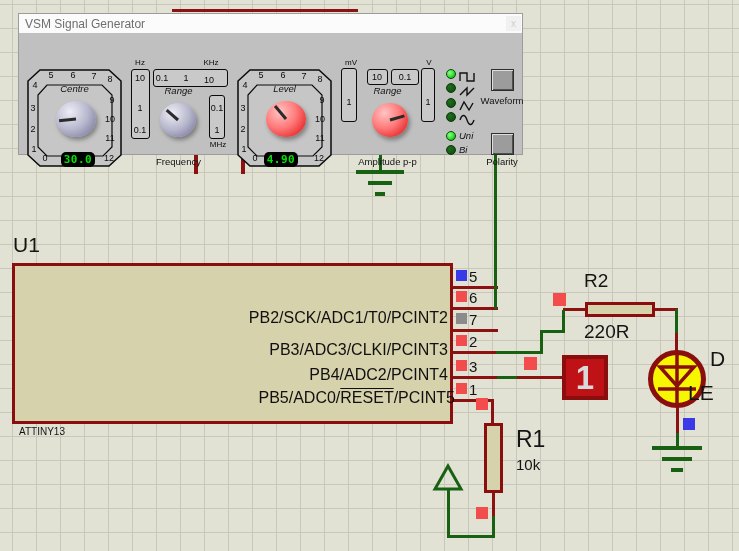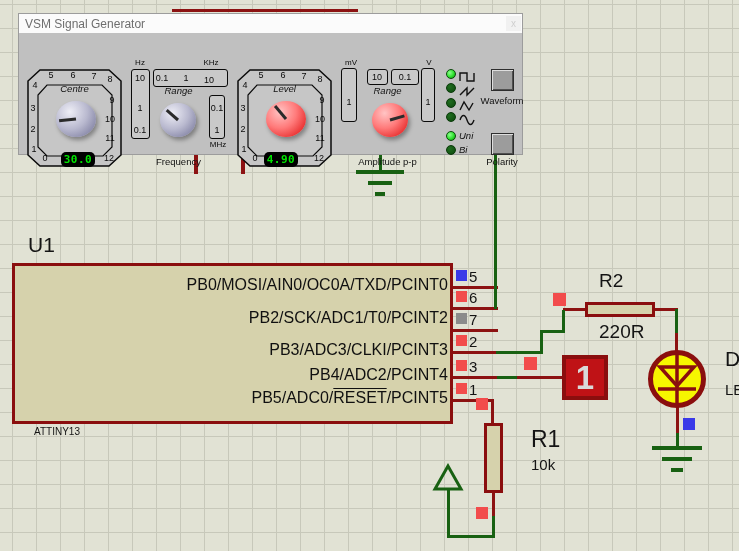--- a/index.html
+++ b/index.html
@@ -17,21 +17,21 @@
   .overlay{position:absolute;left:0;top:0;width:739px;height:551px;z-index:5;pointer-events:none;}
   
   .chip{position:absolute;background:var(--c-component-fill);border:3px solid var(--c-component-border);box-sizing:border-box;z-index:2;}
   .res{position:absolute;background:var(--c-component-fill);border:3px solid var(--c-component-border);box-sizing:border-box;z-index:3;}
   .led{position:absolute;width:58px;height:58px;border-radius:50%;background:var(--c-led-yellow,#f6f600);
        border:5px solid var(--c-component-border);box-sizing:border-box;z-index:3;}
   .ledln{stroke:var(--c-component-border);stroke-width:3.5;}
   .probe{position:absolute;width:46px;height:45px;background:var(--c-probe-fill);border:4px solid var(--c-component-border);
          box-sizing:border-box;z-index:3;display:flex;align-items:center;justify-content:center;}
   .probe span{font-size:33px;font-weight:bold;color:#d9d9d9;line-height:1;}
-  .slbl{position:absolute;z-index:4;white-space:nowrap;color:#141414;margin-left:15px;}
+  .slbl{position:absolute;z-index:4;white-space:nowrap;color:#141414;}
   .marker{position:absolute;width:13px;height:13px;z-index:6;}
   .marker.red{background:var(--c-state-red);}
   .marker.blue{background:var(--c-state-blue);}
   .marker.s12{width:12px;height:12px;}
   .pin-sq{position:absolute;width:11px;height:11px;z-index:6;}
   .pin-sq.red{background:var(--c-state-red);}
   .pin-sq.blue{background:var(--c-state-blue);}
   .pin-sq.gray{background:var(--c-state-gray);}
   .pin-num{position:absolute;font-size:15px;color:#141414;z-index:6;}
   .pin-name{position:absolute;font-size:16px;color:#101010;white-space:nowrap;z-index:4;}
@@ -132,48 +132,47 @@
   <span class="slbl" style="left:516px;top:456px;font-size:15px">10k</span>
 
   <div class="led" style="left:648px;top:350px">
     <svg viewBox="0 0 48 48" width="48" height="48">
       <line x1="24" y1="0" x2="24" y2="48" class="ledln"></line>
       <polygon points="7,12 41,12 24,31" class="ledln" fill="none"></polygon>
       <line x1="5" y1="34" x2="43" y2="34" class="ledln"></line>
     </svg>
   </div>
   <span class="slbl" style="left:710px;top:347px;font-size:21px">D</span>
-  <span class="slbl" style="left:710px;top:381px;font-size:15px">LE</span>
+  <span class="slbl" style="left:688px;top:381px;font-size:21px">LE</span>
 
   <div class="probe" style="left:562px;top:355px">
     <span>1</span>
   </div>
 
   <div class="marker red" style="left:553px;top:293px"></div>
   <div class="marker red" style="left:524px;top:357px"></div>
   <div class="marker red s12" style="left:476px;top:398px"></div>
   <div class="marker red s12" style="left:476px;top:507px"></div>
   <div class="marker blue s12" style="left:683px;top:418px"></div>
 
   <div class="overlay" id="overlay">
-      <span class="pin-name" style="right: 291px; top: 276px;">PB0/MOSI/AIN0/OC0A/TXD/PCINT0</span>
       <div class="pin-sq blue" style="left: 456px; top: 270px;"></div>
       <span class="pin-num" style="left: 469px; top: 268px;">5</span>
       <div class="pin-sq red" style="left: 456px; top: 291px;"></div>
       <span class="pin-num" style="left: 469px; top: 289px;">6</span>
       <span class="pin-name" style="right: 291px; top: 309px;">PB2/SCK/ADC1/T0/PCINT2</span>
       <div class="pin-sq gray" style="left: 456px; top: 313px;"></div>
       <span class="pin-num" style="left: 469px; top: 311px;">7</span>
       <span class="pin-name" style="right: 291px; top: 341px;">PB3/ADC3/CLKI/PCINT3</span>
       <div class="pin-sq red" style="left: 456px; top: 335px;"></div>
       <span class="pin-num" style="left: 469px; top: 333px;">2</span>
       <span class="pin-name" style="right: 291px; top: 366px;">PB4/ADC2/PCINT4</span>
       <div class="pin-sq red" style="left: 456px; top: 360px;"></div>
       <span class="pin-num" style="left: 469px; top: 358px;">3</span>
-      <span class="pin-name" style="right: 291px; top: 389px; padding-left: 10px;">PB5/ADC0/<span class="ovl">RESET</span>/PCINT5</span>
+      <span class="pin-name" style="right: 284px; top: 389px; padding-left: 10px;">PB5/ADC0/<span class="ovl">RESET</span>/PCINT5</span>
       <div class="pin-sq red" style="left: 456px; top: 383px;"></div>
       <span class="pin-num" style="left: 469px; top: 381px;">1</span>
     </div>
 
   <div class="vsm">
     <div class="titlebar">
       <span class="ttl">VSM Signal Generator</span>
       <span class="closebtn">x</span>
     </div>
     <div class="vsmbody">

